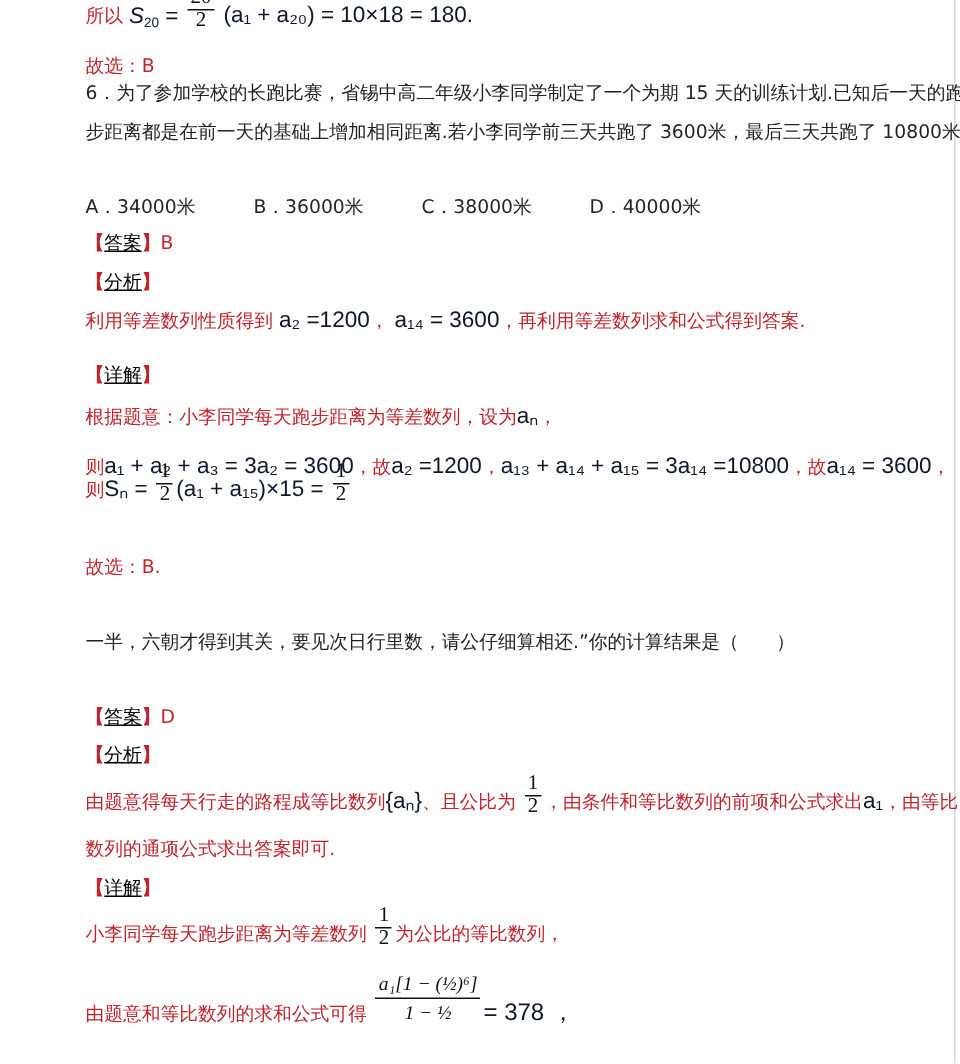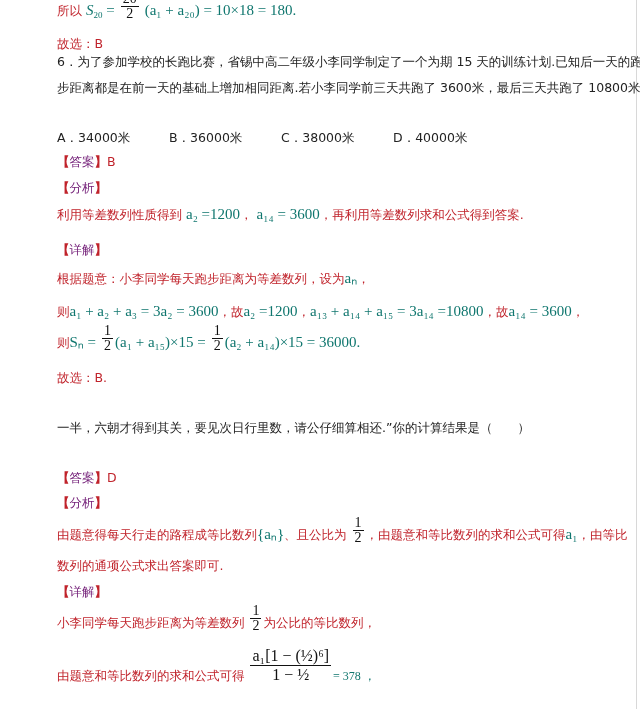--- a/index.html
+++ b/index.html
@@ -12,35 +12,35 @@
     position:absolute; left:0; top:0; width:636px; height:709px; background:#fff;
     border-right:1px solid #d8d8d8;
   }
   .line {
     position:absolute; left:57px; white-space:nowrap;
     font-size:12.5px; line-height:16px; color:#222;
   }
   .red { color:#c0232b; }
   .dark { color:#222; }
   .math {
-    font-family: Liberation Serif, serif;
-    font-size:15px; color:#0f766e;
+    font-family: Liberation Sans, sans-serif;
+    font-size:15px; color:#0f172a;
   }
   .math i { font-style:italic; }
   .math sub { font-size:9px; vertical-align:-3px; }
   .frac {
     display:inline-block; vertical-align:middle; text-align:center;
     font-family:"Liberation Serif", "DejaVu Serif", serif; font-size:14px; line-height:14px; color:#111;
     margin:0 2px;
   }
   .frac .num { display:block; border-bottom:1px solid #111; padding:0 2px; }
   .frac .den { display:block; padding:0 2px; }
   .opts span { display:inline-block; width:112px; }
   .tag-bracket { color:#c0232b; font-weight:bold; }
-  .tag-text { color:#701a75; }
+  .tag-text { color:#000000;text-decoration:underline; }
 </style>
 </head>
 <body>
 
 <div class="page">
 
   <div class="line red" style="top:2px;">
     <span>所以</span>
     <span class="math"><i>S</i><sub>20</sub> =</span>
     <span class="frac" style="margin-top:-10px;"><span class="num">20</span><span class="den">2</span></span>
@@ -71,46 +71,46 @@
 
   <div class="line" style="top:242px;">
     <span class="tag-bracket">【</span><span class="tag-text">详解</span><span class="tag-bracket">】</span>
   </div>
   <div class="line red" style="top:270px;">
     <span>根据题意：小李同学每天跑步距离为等差数列，设为</span><span class="math">aₙ</span><span>，</span>
   </div>
   <div class="line red" style="top:303px;">
     <span>则</span><span class="math">a₁ + a₂ + a₃ = 3a₂ = 3600</span><span>，故</span><span class="math">a₂ =1200</span><span>，</span><span class="math">a₁₃ + a₁₄ + a₁₅ = 3a₁₄ =10800</span><span>，故</span><span class="math">a₁₄ = 3600</span><span>，</span>
   </div>
-  <div class="line red" style="top:334px;">
+  <div class="line red" style="top:318px;">
     <span>则</span><span class="math">Sₙ =</span>
     <span class="frac" style="margin-top:-10px;"><span class="num">1</span><span class="den">2</span></span><span class="math">(a₁ + a₁₅)×15 =</span>
-    <span class="frac" style="margin-top:-10px;"><span class="num">1</span><span class="den">2</span></span><span class="math">(a₂ + a₁₄)×15 = 36000.</span>
+    <span class="frac" style="margin-top:-10px;"><span class="num">1</span><span class="den">2</span></span>
   </div>
   <div class="line red" style="top:370px;">故选：B.</div>
 
   <div class="line dark" style="top:420px;">一半，六朝才得到其关，要见次日行里数，请公仔细算相还.”你的计算结果是（　　）</div>
 
 
   <div class="line" style="top:470px;">
     <span class="tag-bracket">【</span><span class="tag-text">答案</span><span class="tag-bracket">】</span><span class="red">D</span>
   </div>
   <div class="line" style="top:495px;">
     <span class="tag-bracket">【</span><span class="tag-text">分析</span><span class="tag-bracket">】</span>
   </div>
   <div class="line red" style="top:526px;">
     <span>由题意得每天行走的路程成等比数列</span><span class="math">{aₙ}</span><span>、且公比为</span>
-    <span class="frac" style="margin-top:-10px;"><span class="num">1</span><span class="den">2</span></span><span>，由题意和等比数列的求和公式可得</span><span class="math">a₁</span><span>，由等比</span>
+    <span class="frac" style="margin-top:-10px;"><span class="num">1</span><span class="den">2</span></span><span>，由条件和等比数列的前项和公式求出</span><span class="math">a₁</span><span>，由等比</span>
   </div>
   <div class="line red" style="top:558px;">数列的通项公式求出答案即可.</div>
 
   <div class="line" style="top:584px;">
     <span class="tag-bracket">【</span><span class="tag-text">详解</span><span class="tag-bracket">】</span>
   </div>
   <div class="line red" style="top:614px;">
     <span>小李同学每天跑步距离为等差数列</span>
     <span class="frac" style="margin-top:-10px;"><span class="num">1</span><span class="den">2</span></span><span>为公比的等比数列，</span>
   </div>
   <div class="line red" style="top:668px;">
     <span>由题意和等比数列的求和公式可得</span>
-    <span class="frac" style="margin-top:-22px; font-size:16px;"><span class="num" style="padding-bottom:2px;">a₁[1 − (½)⁶]</span><span class="den" style="padding-top:2px;">1 − ½</span></span><span class="math" style="font-size:12px;">= 378 ，</span>
+    <span class="frac" style="margin-top:-22px; font-size:13px;font-style:italic;"><span class="num" style="padding-bottom:2px;">a₁[1 − (½)⁶]</span><span class="den" style="padding-top:2px;">1 − ½</span></span><span class="math" style="font-size:16px;">= 378 ，</span>
   </div>
 </div>
 
 </body></html>

